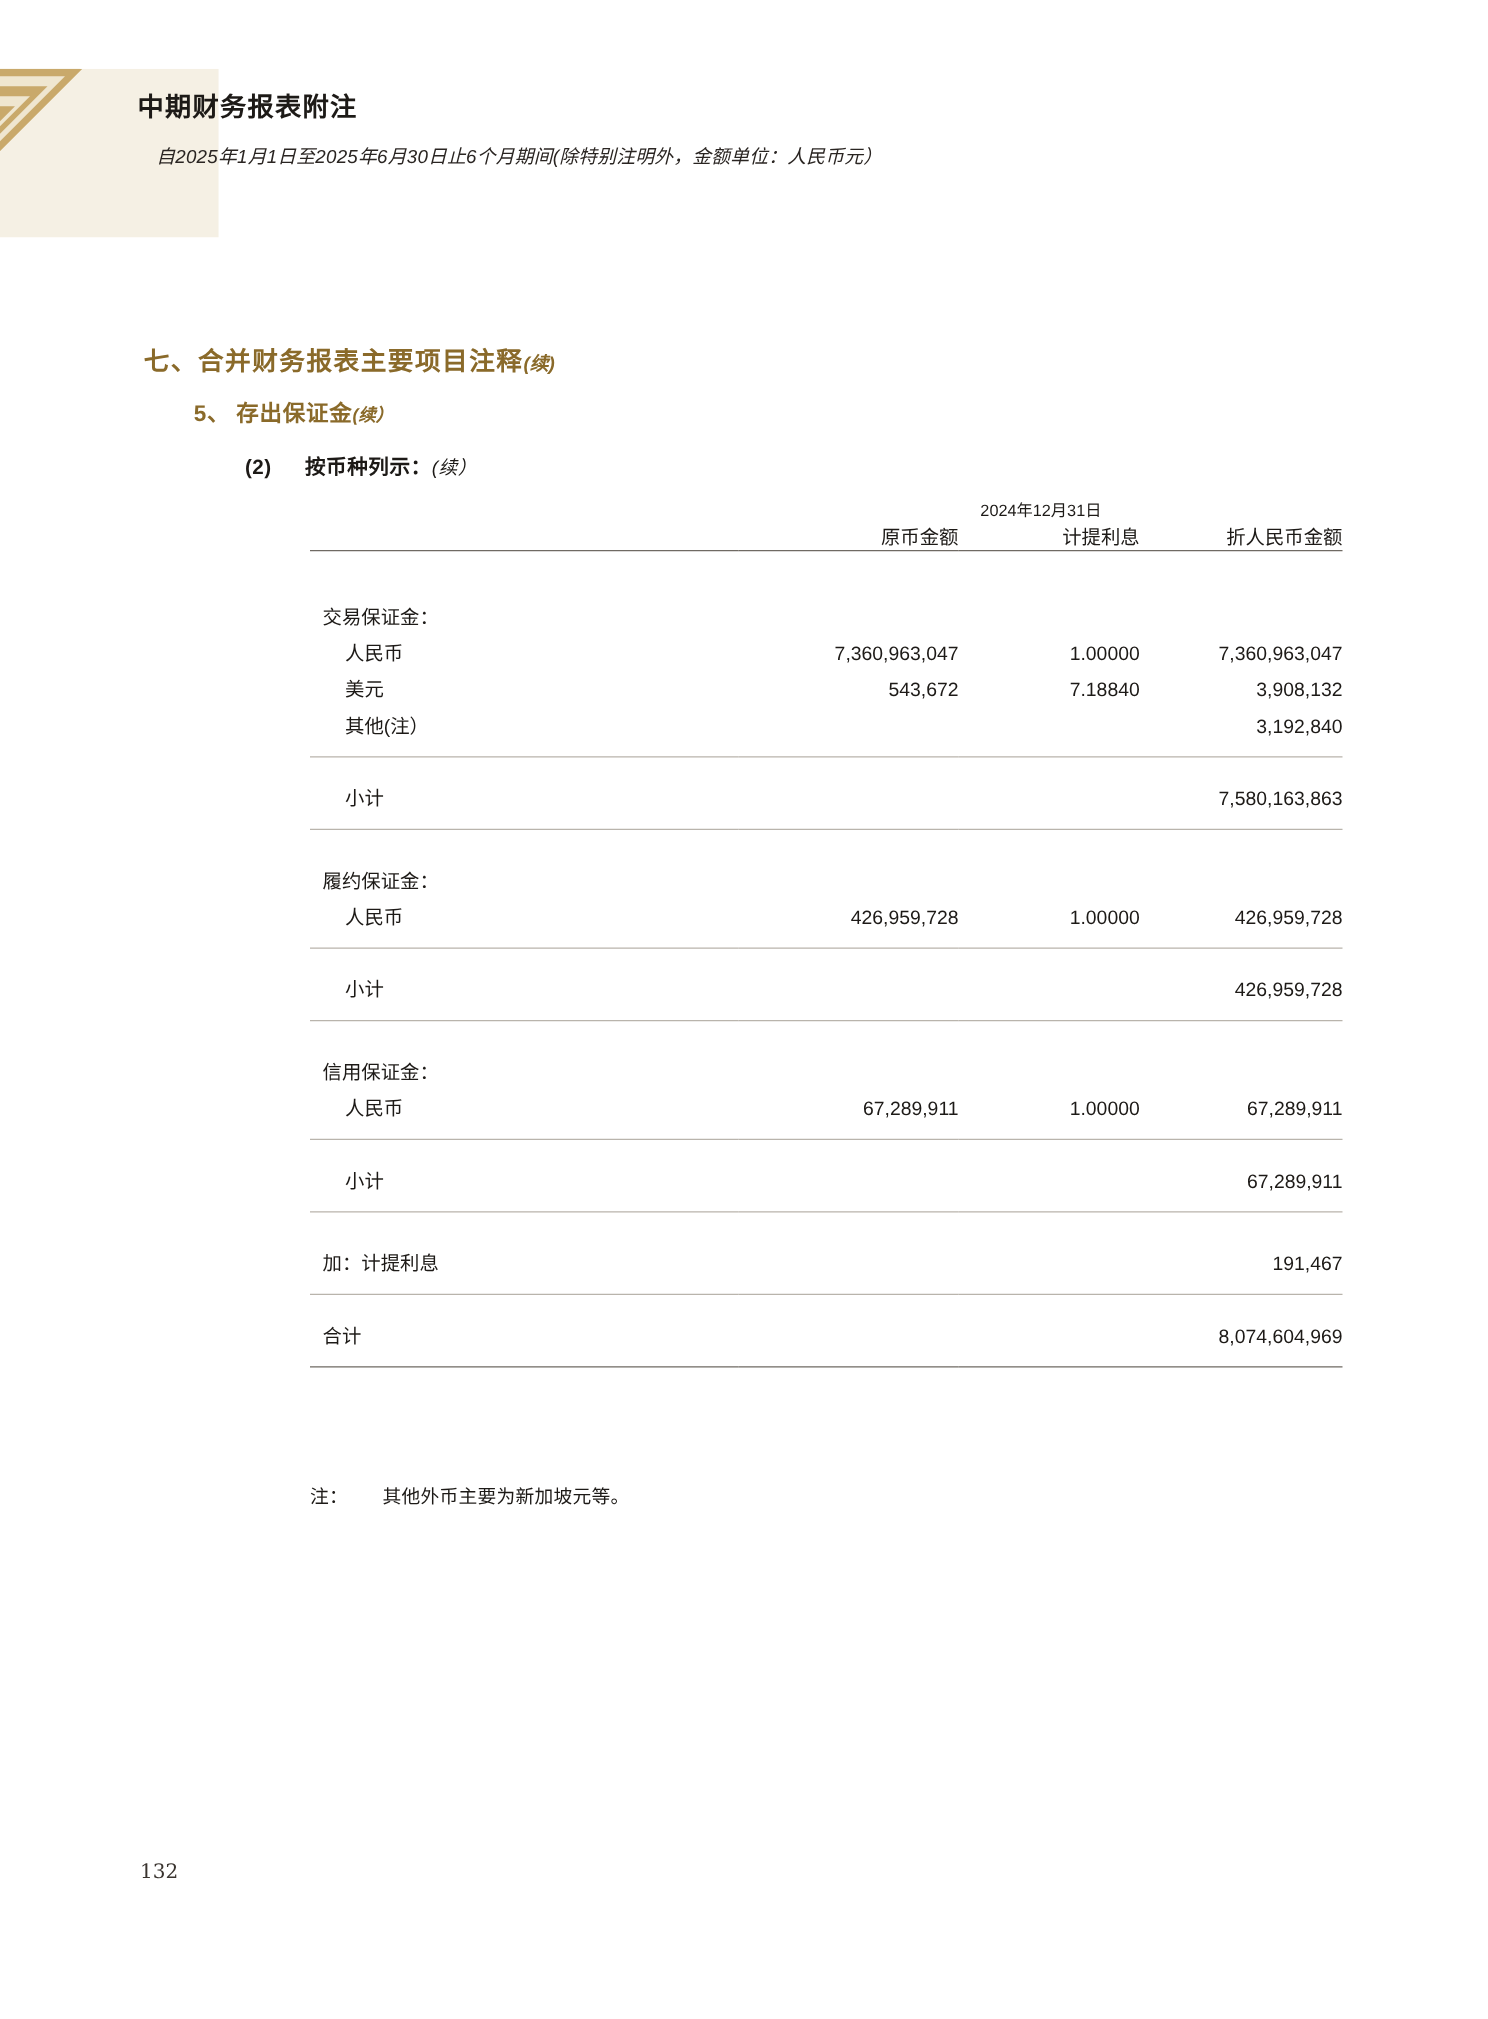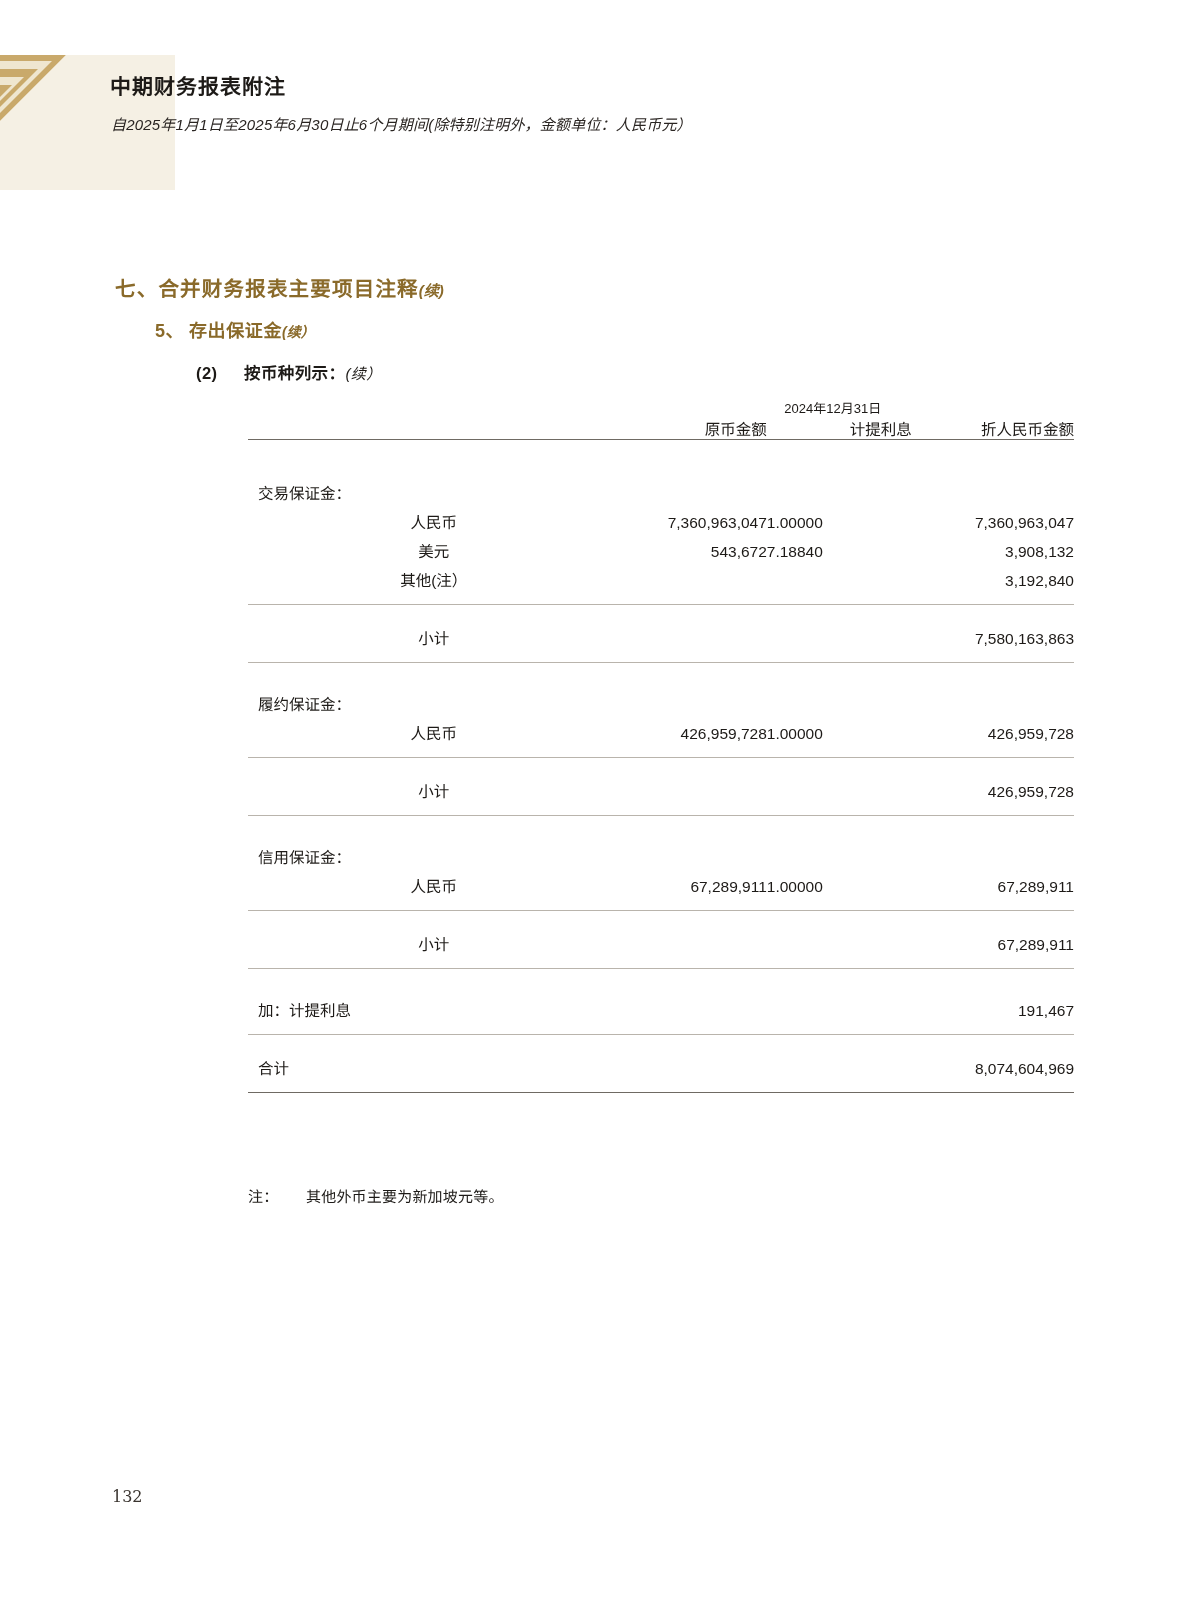--- a/index.html
+++ b/index.html
@@ -40,21 +40,21 @@
     font-weight: 700;
     letter-spacing: 1px;
     color: #1d1a17;
     margin: 0 0 14px 0;
     line-height: 1.2;
   }
   .page-header .doc-subtitle {
     font-size: 15px;
     font-style: italic;
     color: #2a2522;
-    margin: 1px;
+    margin: 15px;
     letter-spacing: .2px;
     line-height: 1.3;
   }
 
   
   .section-heading {
     position: absolute;
     left: 115px;
     top: 272px;
     font-size: 20.5px;
@@ -123,21 +123,21 @@
   }
   table.fin td, table.fin th {
     padding: 0;
     font-weight: 400;
     vertical-align: bottom;
     white-space: nowrap;
   }
   
   .c-label { width: 330px; }
   .c-orig  { width: 180px; text-align: right; }
-  .c-rate  { width: 150px; text-align: left; }
+  .c-rate  { width: 150px; text-align: right; }
   .c-rmb   { width: 166px; text-align: right; }
 
   .date-row td {
     text-align: center;
     padding-bottom: 8px;
     font-size: 13px;
   }
   .head-row td {
     text-align: right;
     padding-bottom: 10px;
@@ -161,21 +161,21 @@
     height: 0;
     font-size: 0;
     line-height: 0;
   }
   .spacer-lg td { height: 34px; }
   .spacer-md td { height: 22px; }
   .spacer-sm td { height: 14px; }
 
   .row td { height: 29px; }
   .row .c-label { padding-left: 10px; }
-  .row.indent .c-label { padding-left: 28px; text-align: center; }
+  .row.indent .c-label { padding-left: 28px; }
 
   .group-title .c-label { padding-left: 10px; }
 
   
   .footnote {
     position: absolute;
     left: 248px;
     top: 1185px;
     font-size: 15px;
     color: #1d1a17;

